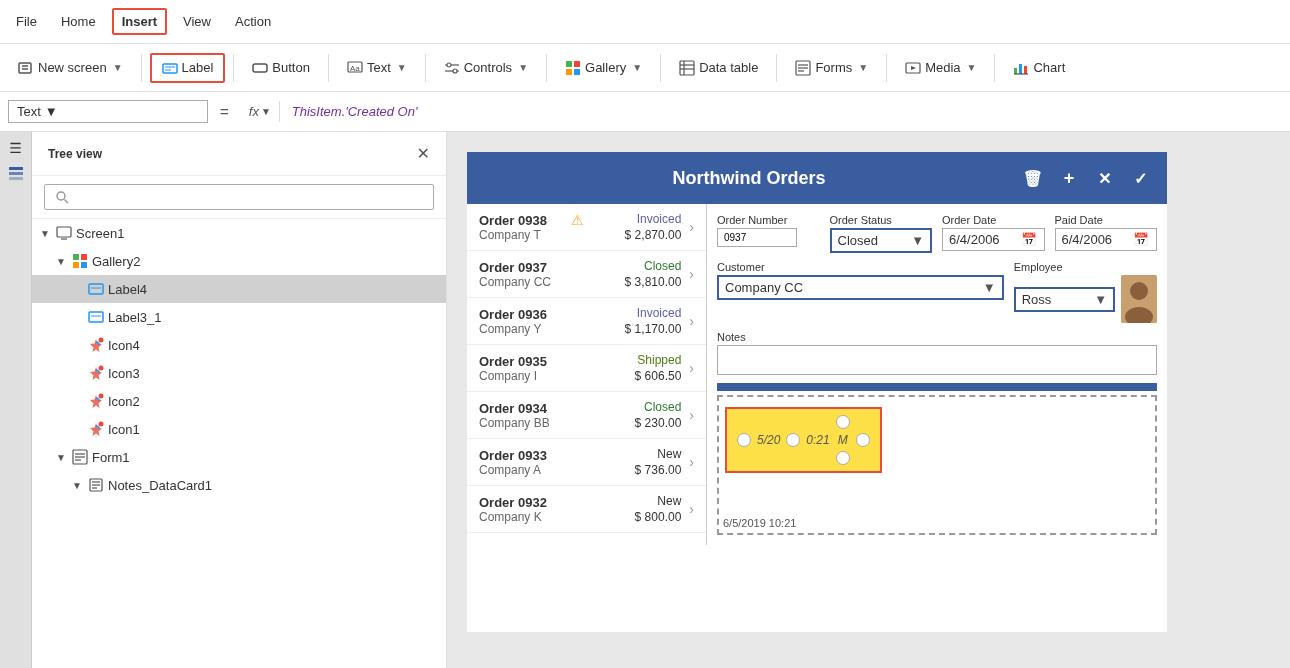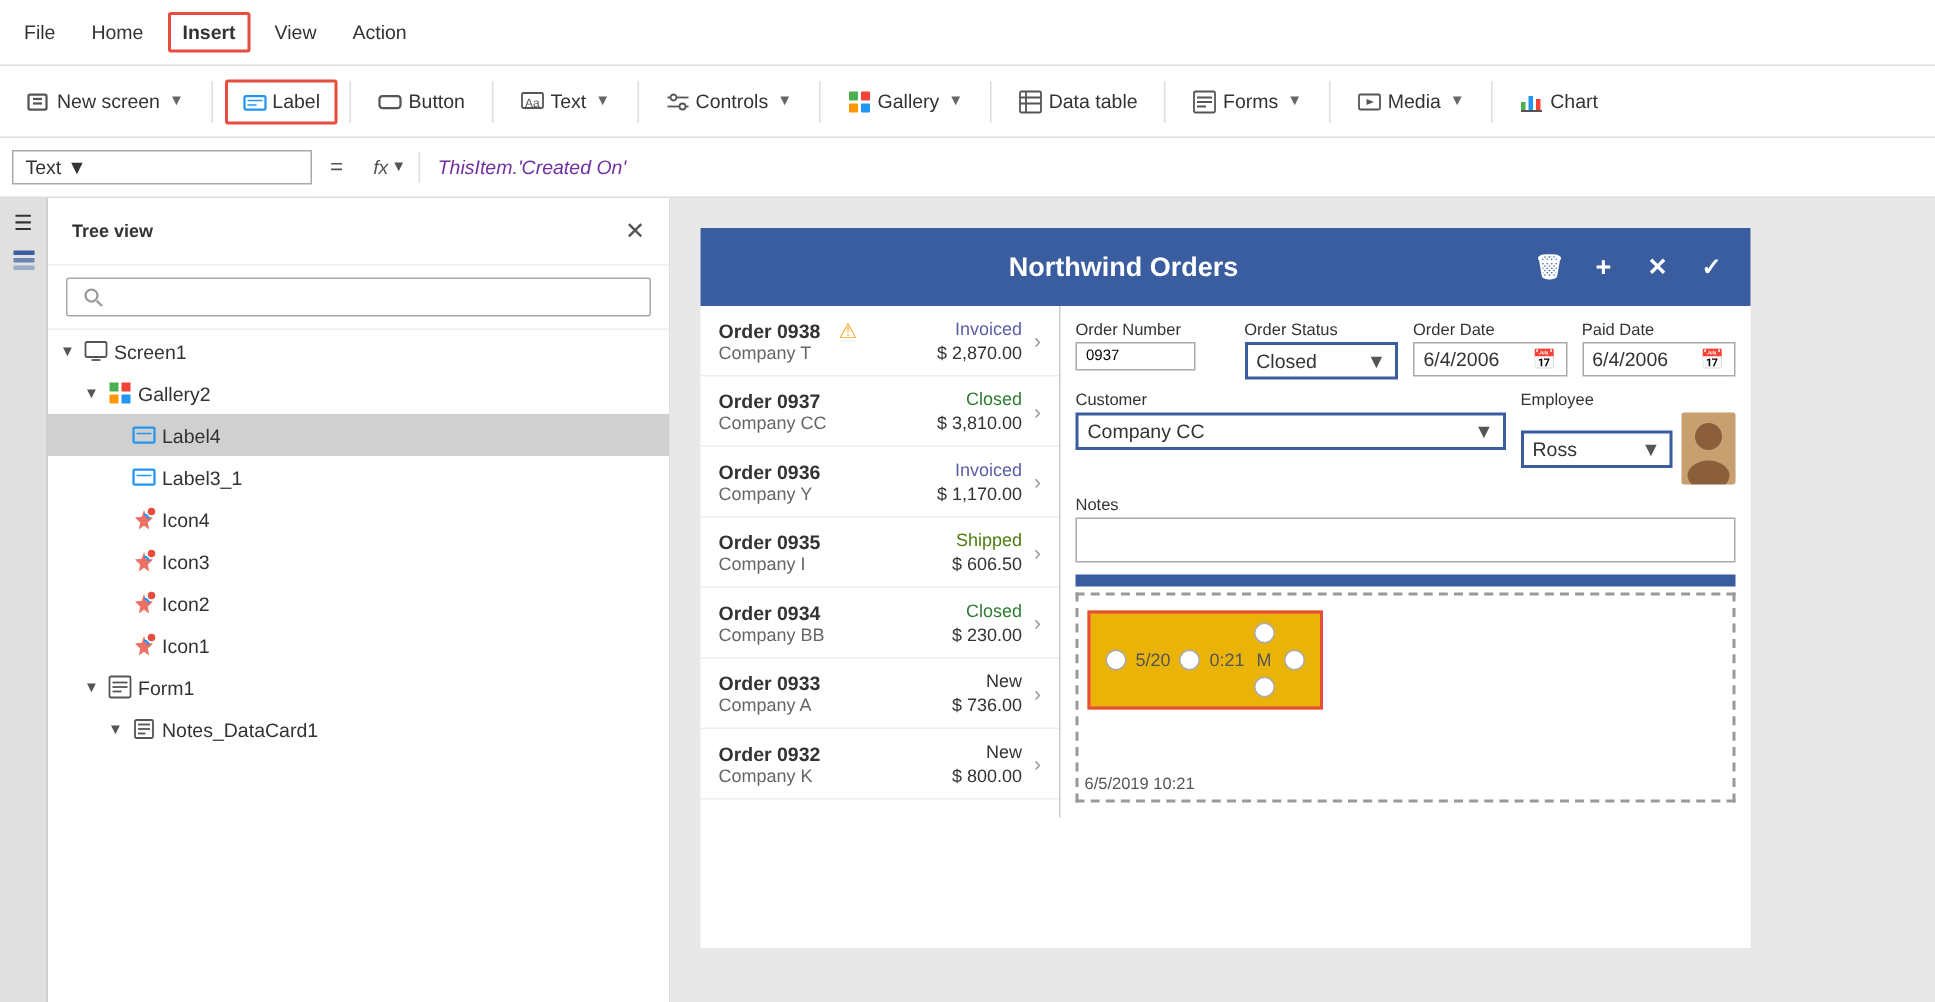--- a/index.html
+++ b/index.html
@@ -77,21 +77,21 @@
     .nw-form-group { flex: 1; }
     .nw-form-label { font-size: 11px; color: #333; margin-bottom: 2px; }
     .nw-form-input { border: 1px solid #aaa; padding: 3px 6px; font-size: 10px; width: 100%; }
     .nw-form-select { display: flex; align-items: center; border: 2px solid #3a5da0; padding: 3px 6px; font-size: 13px; width: 100%; justify-content: space-between; }
     .nw-form-select-arrow { color: #555; }
     .nw-textarea { border: 1px solid #aaa; width: 100%; height: 30px; padding: 3px 6px; font-size: 13px; margin-bottom: 8px; }
     .nw-blue-bar { background: #3a5da0; height: 8px; margin-bottom: 4px; }
 
     
     .created-on-area { border: 2px dashed #999; padding: 20px; min-height: 140px; position: relative; background: #fff; }
-    .created-on-selected { position: absolute; border: 2px solid #e74c3c; background: #eab308; padding: 4px 8px; display: flex; align-items: center; gap: 4px; }
+    .created-on-selected { position: absolute; border: 2px solid #e74c3c; background: #fde047; padding: 4px 8px; display: flex; align-items: center; gap: 4px; font-style: italic; }
     .created-on-handle { width: 14px; height: 14px; border: 1px solid #aaa; border-radius: 50%; background: #fff; }
     .created-on-timestamp { font-size: 11px; color: #555; position: absolute; bottom: 4px; left: 4px; }
 
     .nw-list-item-alert { color: #f5a623; font-size: 14px; margin-left: 4px; }
 
     
     .employee-photo { width: 36px; height: 48px; background: #d0a080; border-radius: 2px; overflow: hidden; display: flex; align-items: center; justify-content: center; }
 
     
     .left-panel-icon { width: 32px; background: #e0e0e0; border-right: 1px solid #ccc; display: flex; flex-direction: column; align-items: center; padding-top: 8px; gap: 8px; }
@@ -375,21 +375,21 @@
           <span class="nw-header-icon">✓</span>
         </div>
       </div>
 
       <div class="nw-body">
 
         <div class="nw-list">
 
           <div class="nw-list-item">
             <div class="nw-list-item-info">
-              <div style="display:flex;align-items:center;gap:8px;">
+              <div style="display:flex;align-items:center;gap:20px;">
                 <span class="nw-list-item-title">Order 0938</span>
                 <span class="nw-list-item-alert">⚠</span>
               </div>
               <div class="nw-list-item-sub">Company T</div>
             </div>
             <div style="text-align:right;">
               <div class="nw-list-item-status status-invoiced">Invoiced</div>
               <div class="nw-list-item-price">$ 2,870.00</div>
             </div>
             <span class="nw-list-chevron">›</span>

